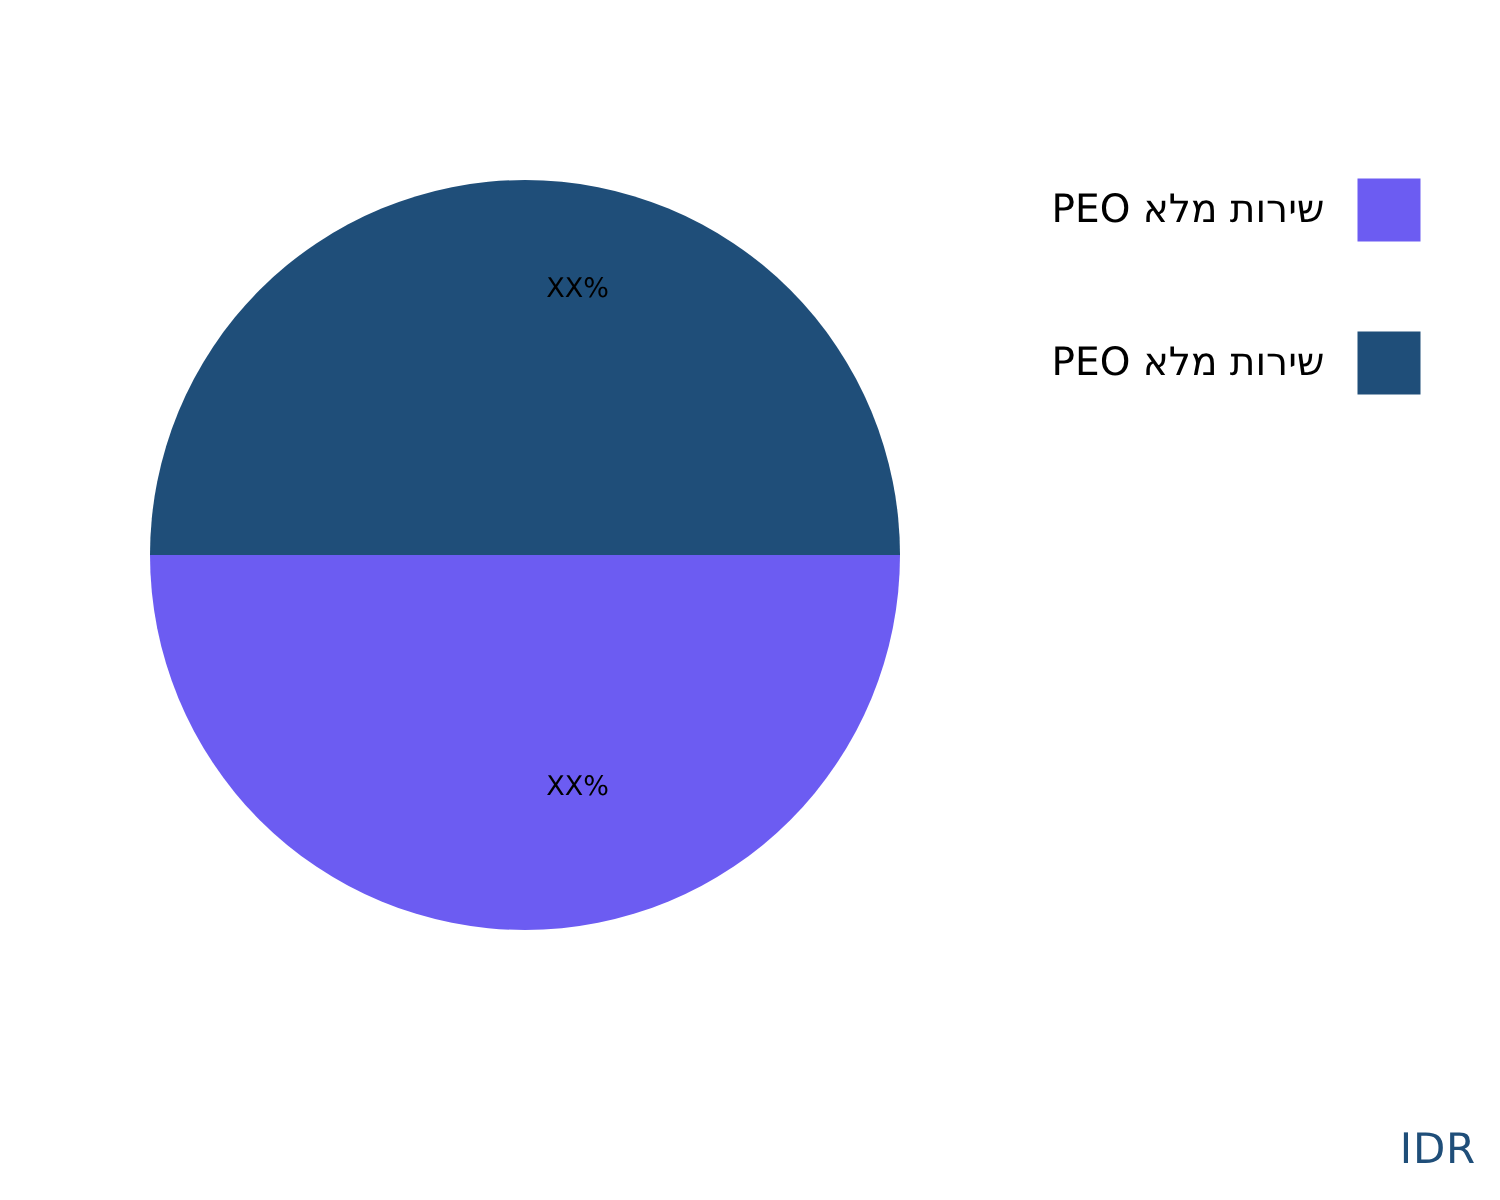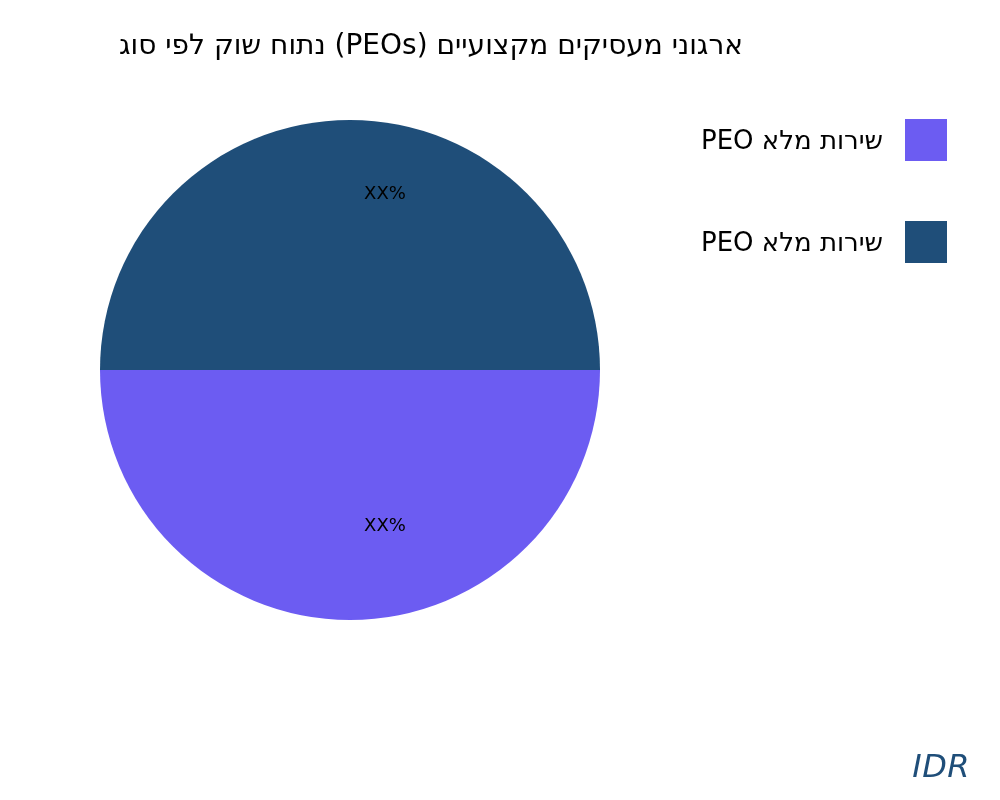--- a/index.html
+++ b/index.html
@@ -94,36 +94,34 @@
     line-height: 30px;
     color: #000000;
     direction: rtl;
     unicode-bidi: plaintext;
     white-space: nowrap;
   }
 
   
   .watermark {
     position: absolute;
-    right: 30px;
+    right: 16px;
     bottom: 18px;
-    font-size: 32px;
+    font-size: 28px;
     line-height: 32px;
     color: #1f4e79;
     direction: ltr;
     letter-spacing: 0.5px;
-    font-style: italic;
   }
 </style>
 </head>
 <body>
 
 <div id="chart-root">
 
-  <div class="chart-title">ארגוני מעסיקים מקצועיים (PEOs) נתוח שוק לפי סוג</div>
 
   <div class="pie-wrap">
     <svg class="pie-svg" viewBox="0 0 500 500">
 
       <path d="M 250 250 L 0 249.99999999999997 A 250 250 0 0 1 500 250 Z" fill="#1f4e79"></path>
 
       <path d="M 250 250 L 500 250 A 250 250 0 0 1 0 250.00000000000003 Z" fill="#6c5cf2"></path>
     </svg>
 
     <div class="slice-label upper">XX%</div>

